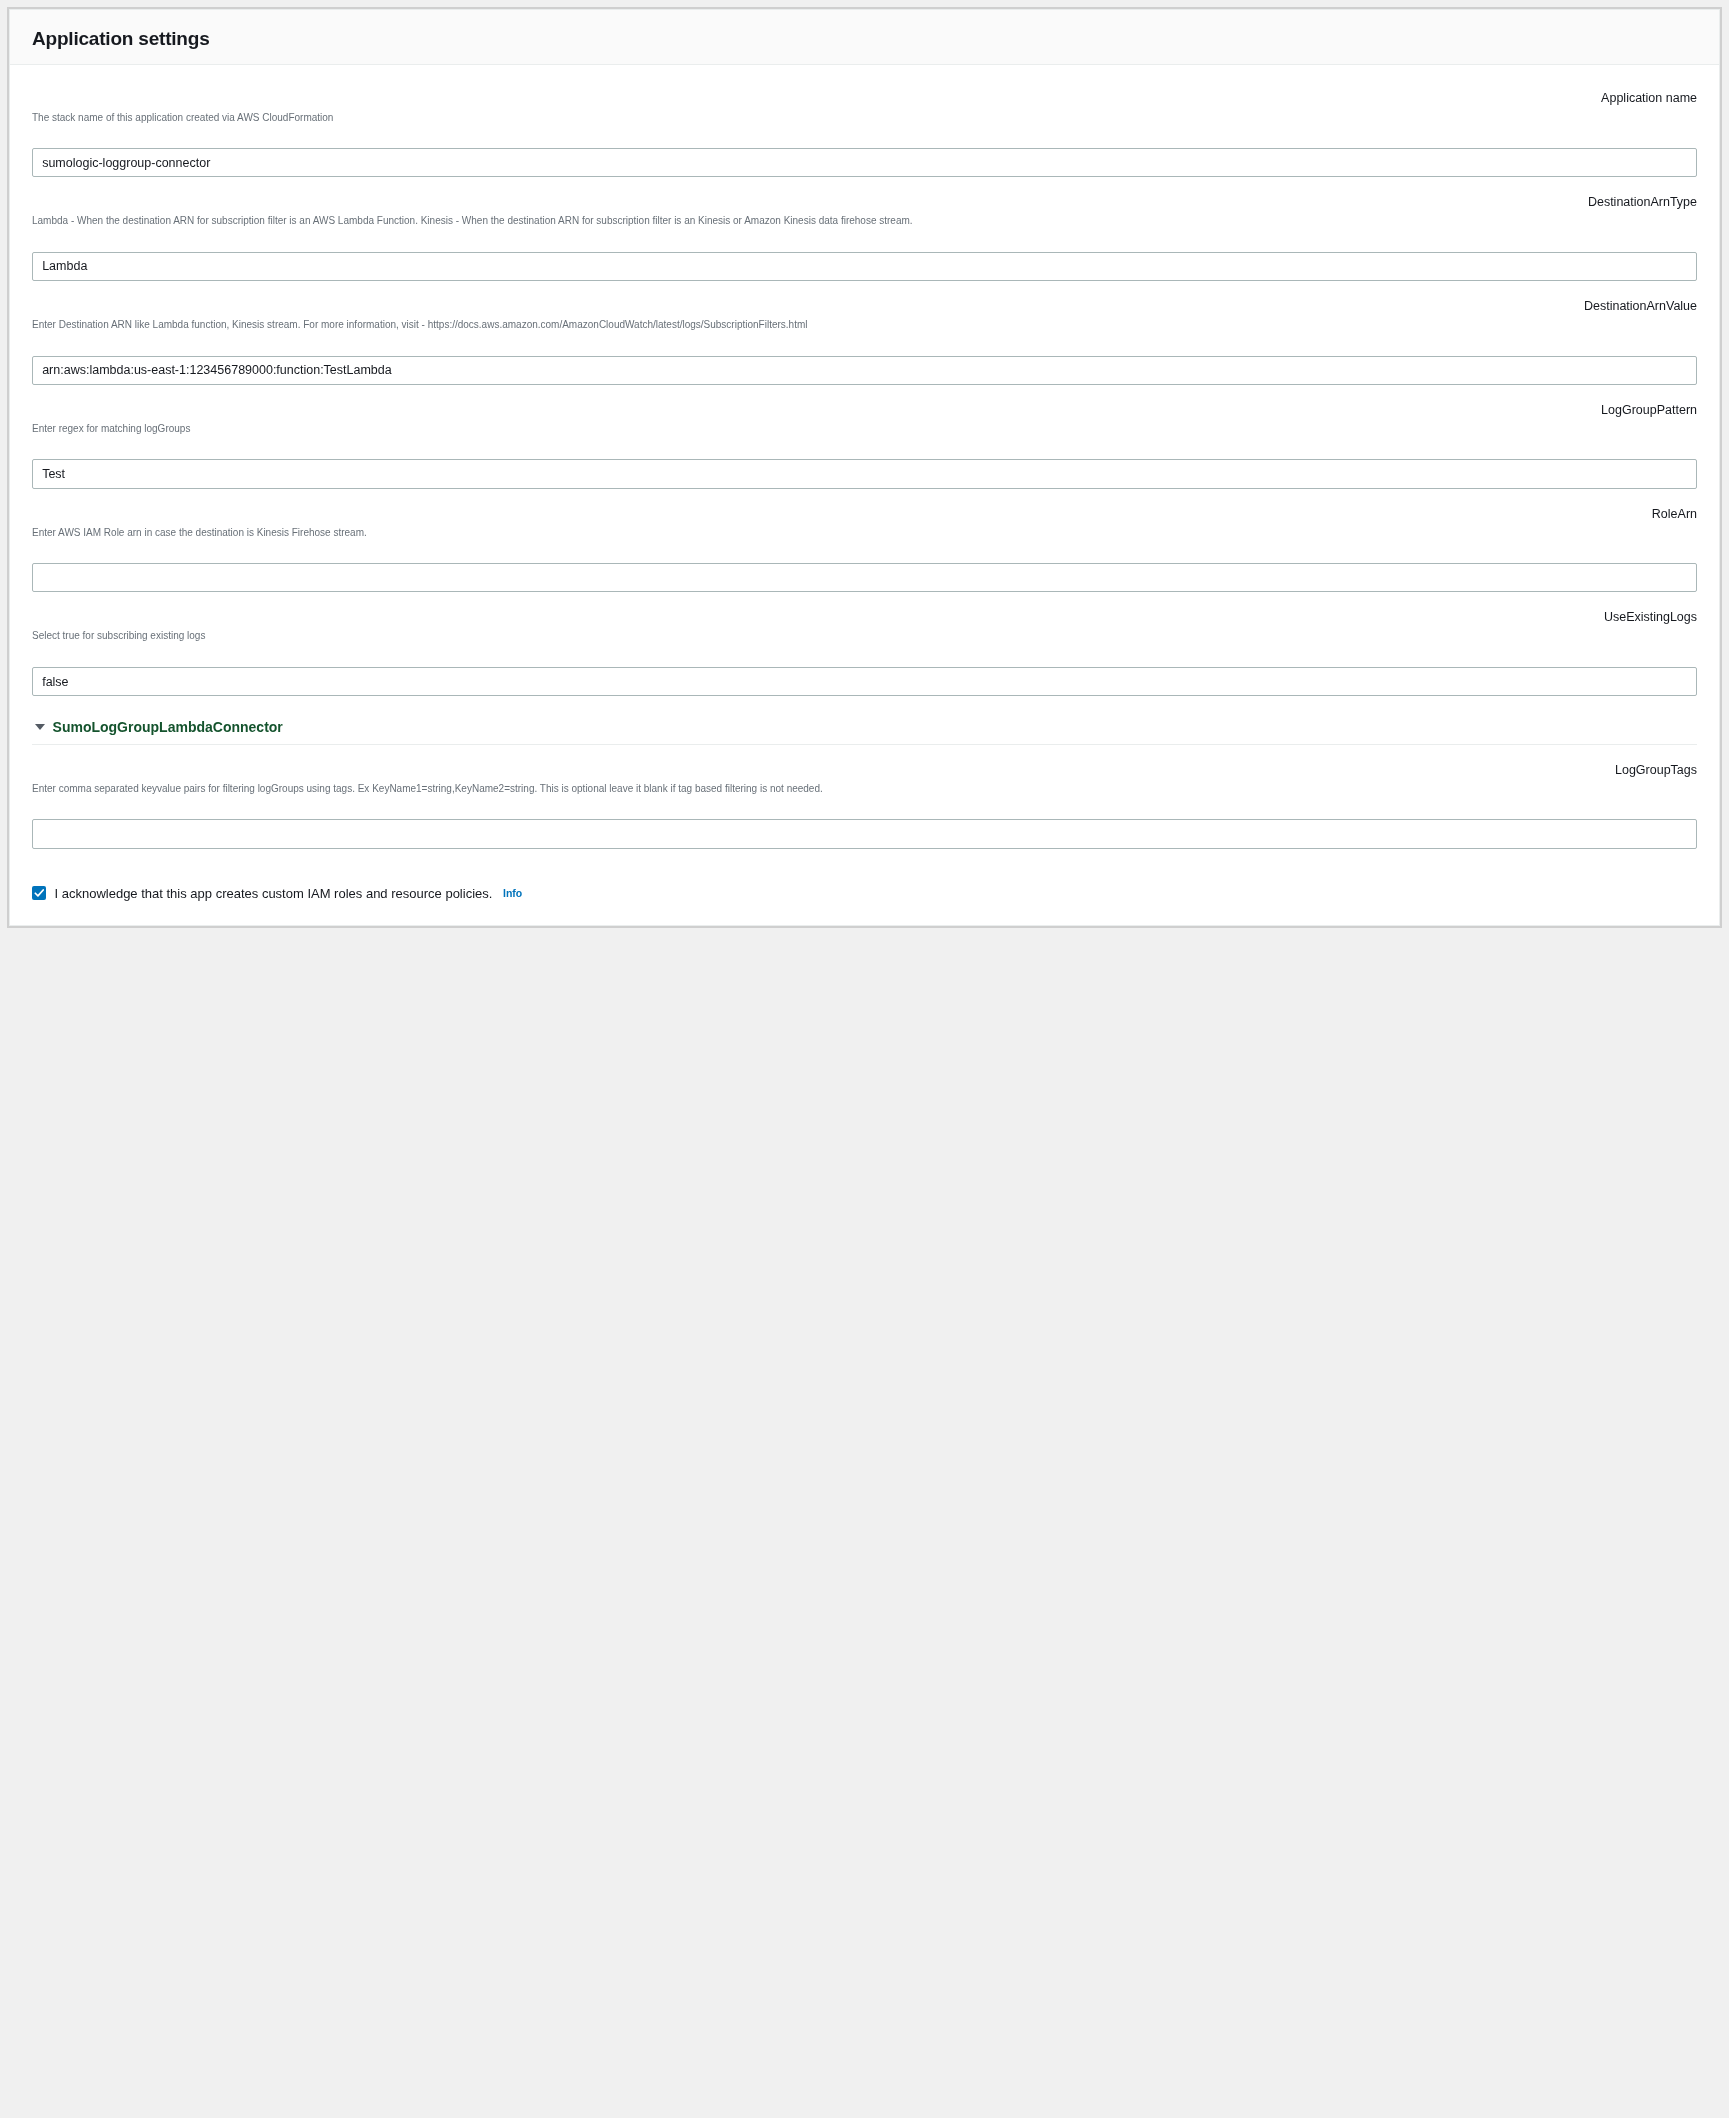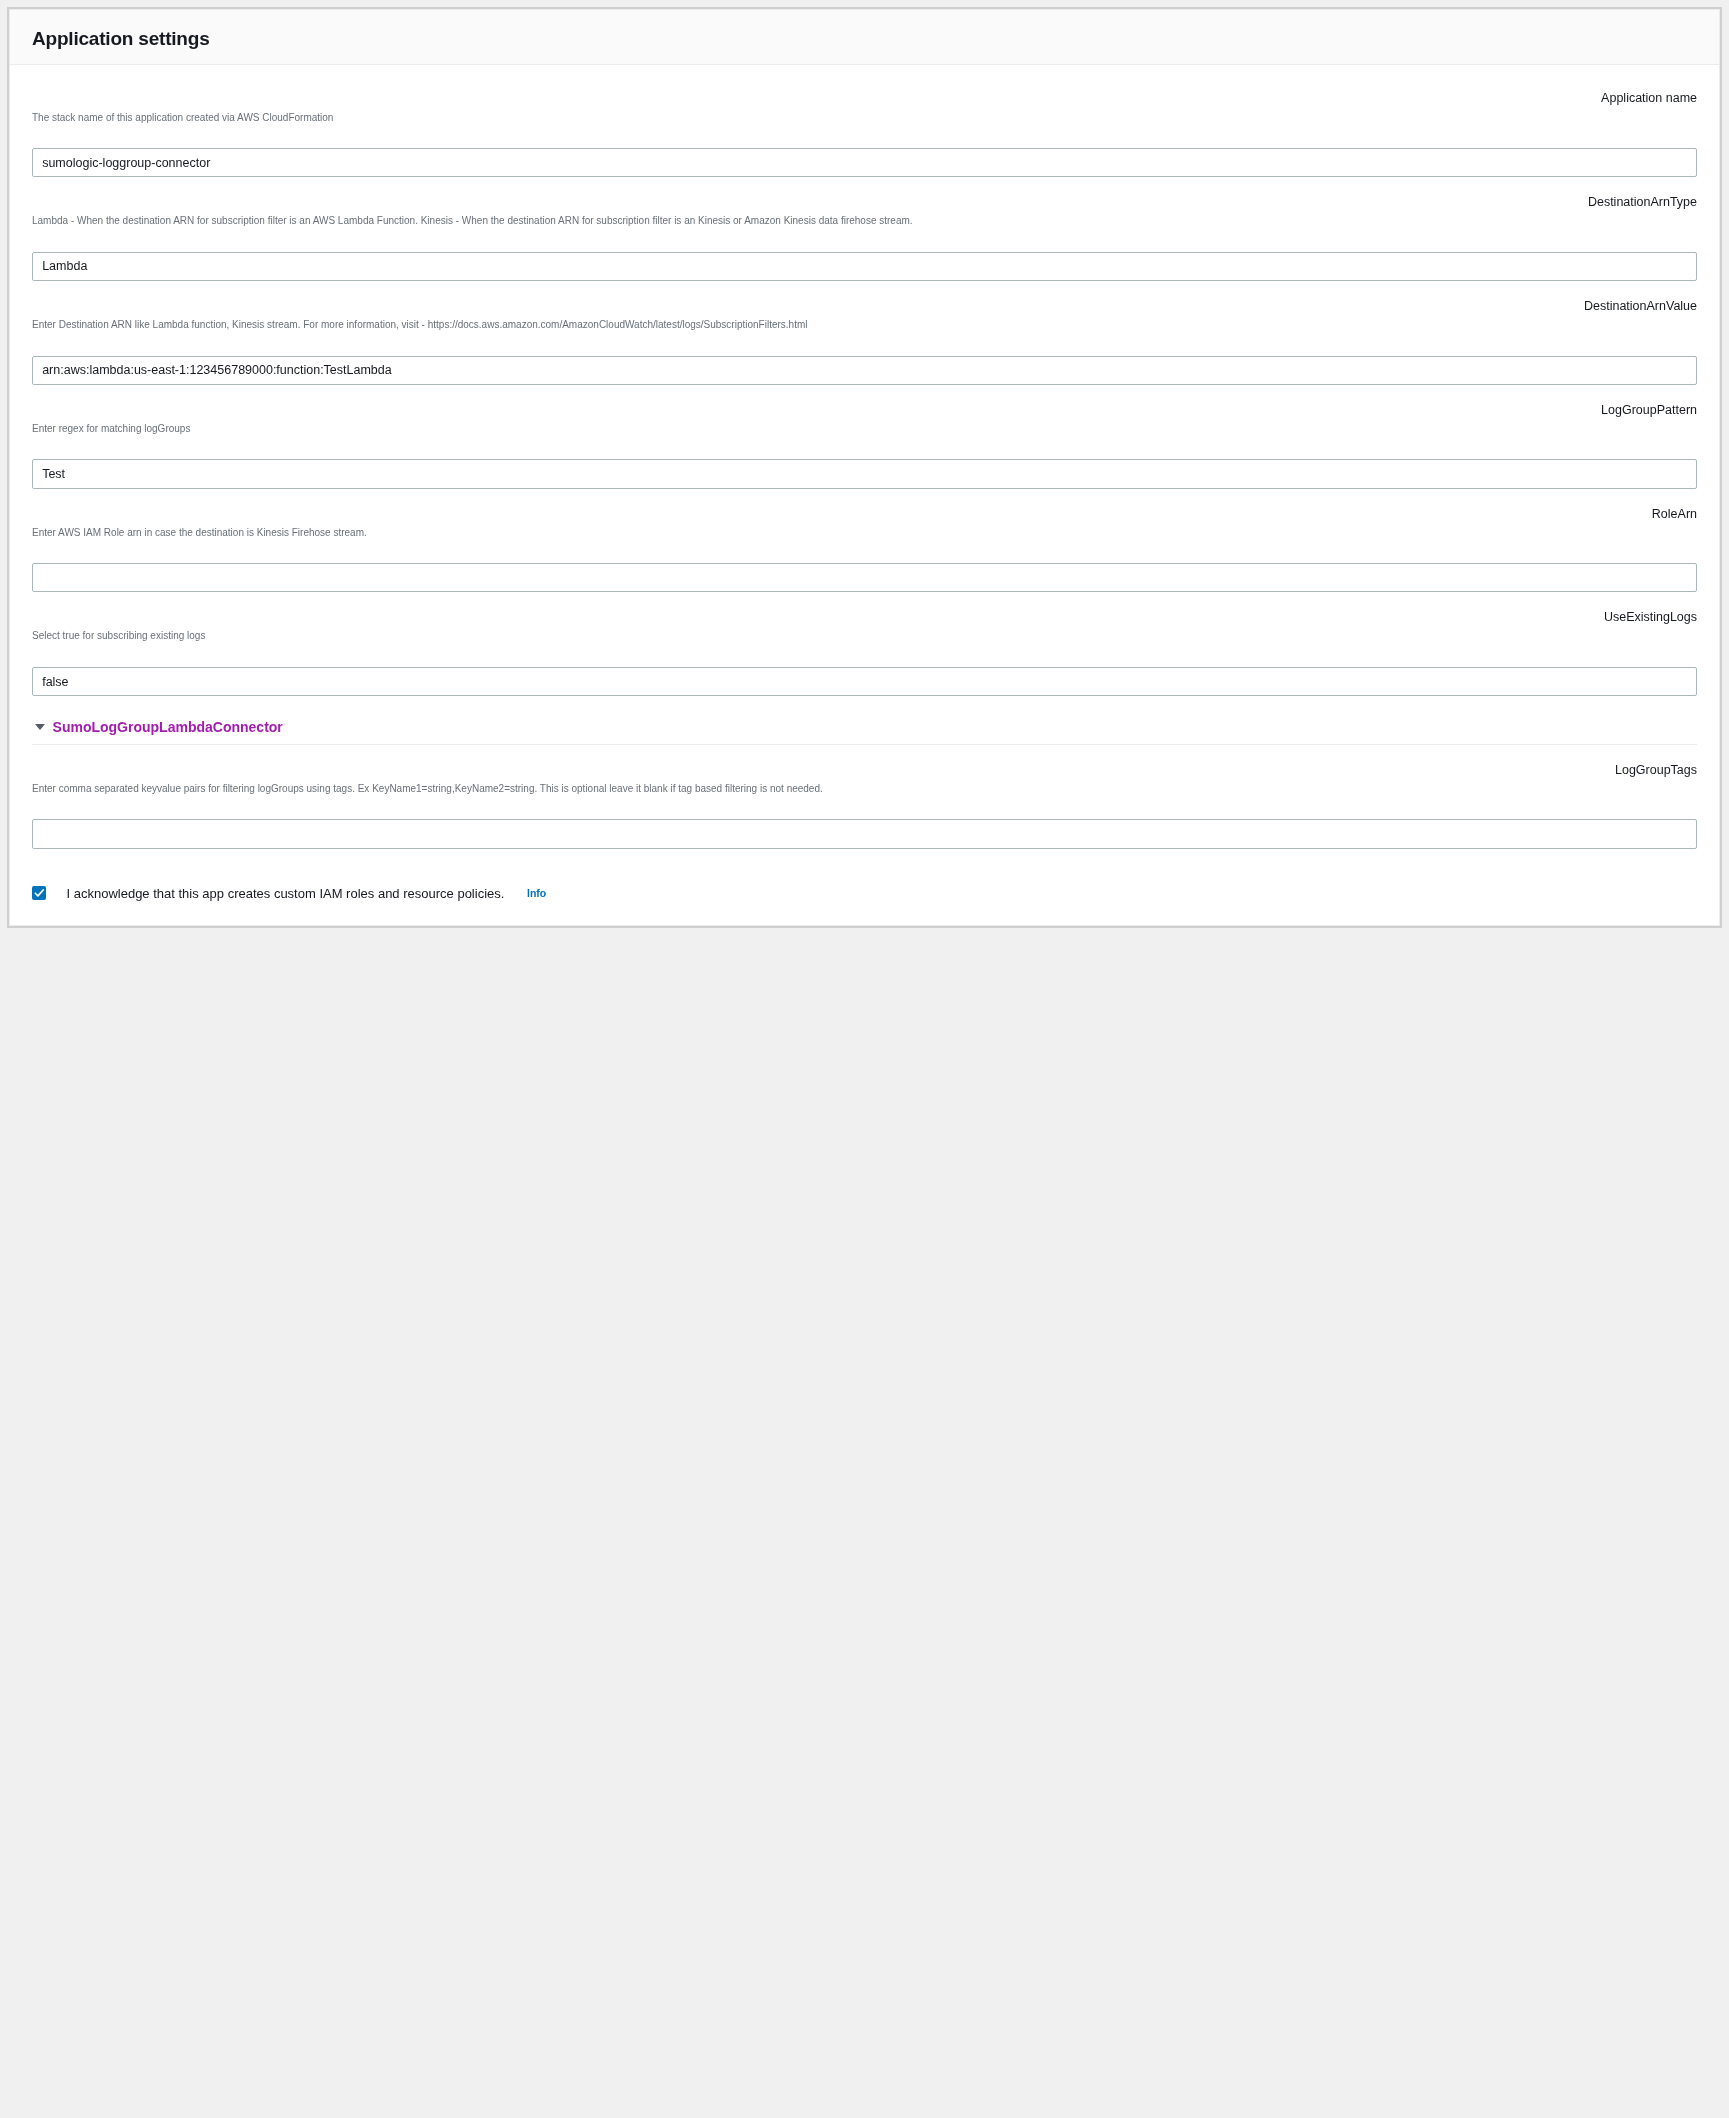--- a/index.html
+++ b/index.html
@@ -79,27 +79,27 @@
     width: 0;
     height: 0;
     border-left: 5.3px solid transparent;
     border-right: 5.3px solid transparent;
     border-top: 6.6px solid #545b64;
     margin-left: 2.6px;
   }
   .section-title {
     font-size: 14px;
     font-weight: 700;
-    color: #a21caf;
+    color: #14532d;
   }
   .ack-row {
     margin-top: 37px;
     display: flex;
     align-items: center;
-    gap: 20px;
+    gap: 8px;
     flex-wrap: wrap;
   }
   .ack-checkbox {
     width: 14.5px;
     height: 14.5px;
     border-radius: 2px;
     background: #0073bb;
     position: relative;
     flex-shrink: 0;
     cursor: pointer;

